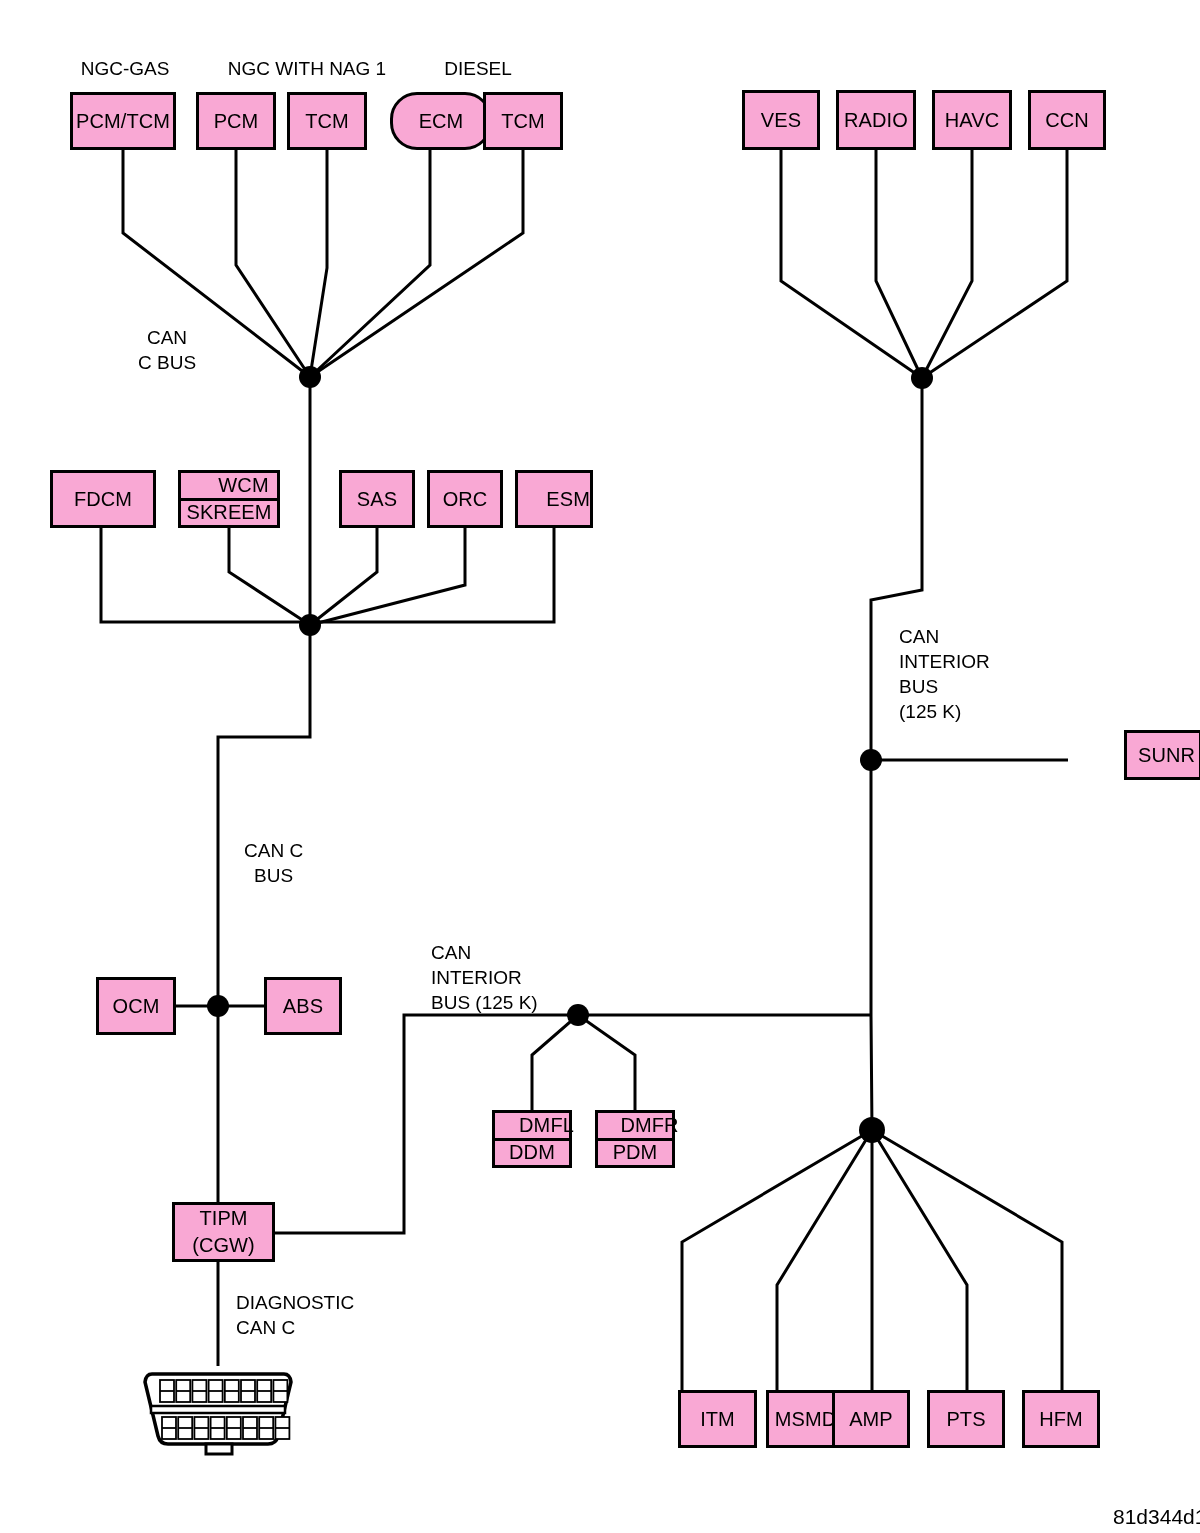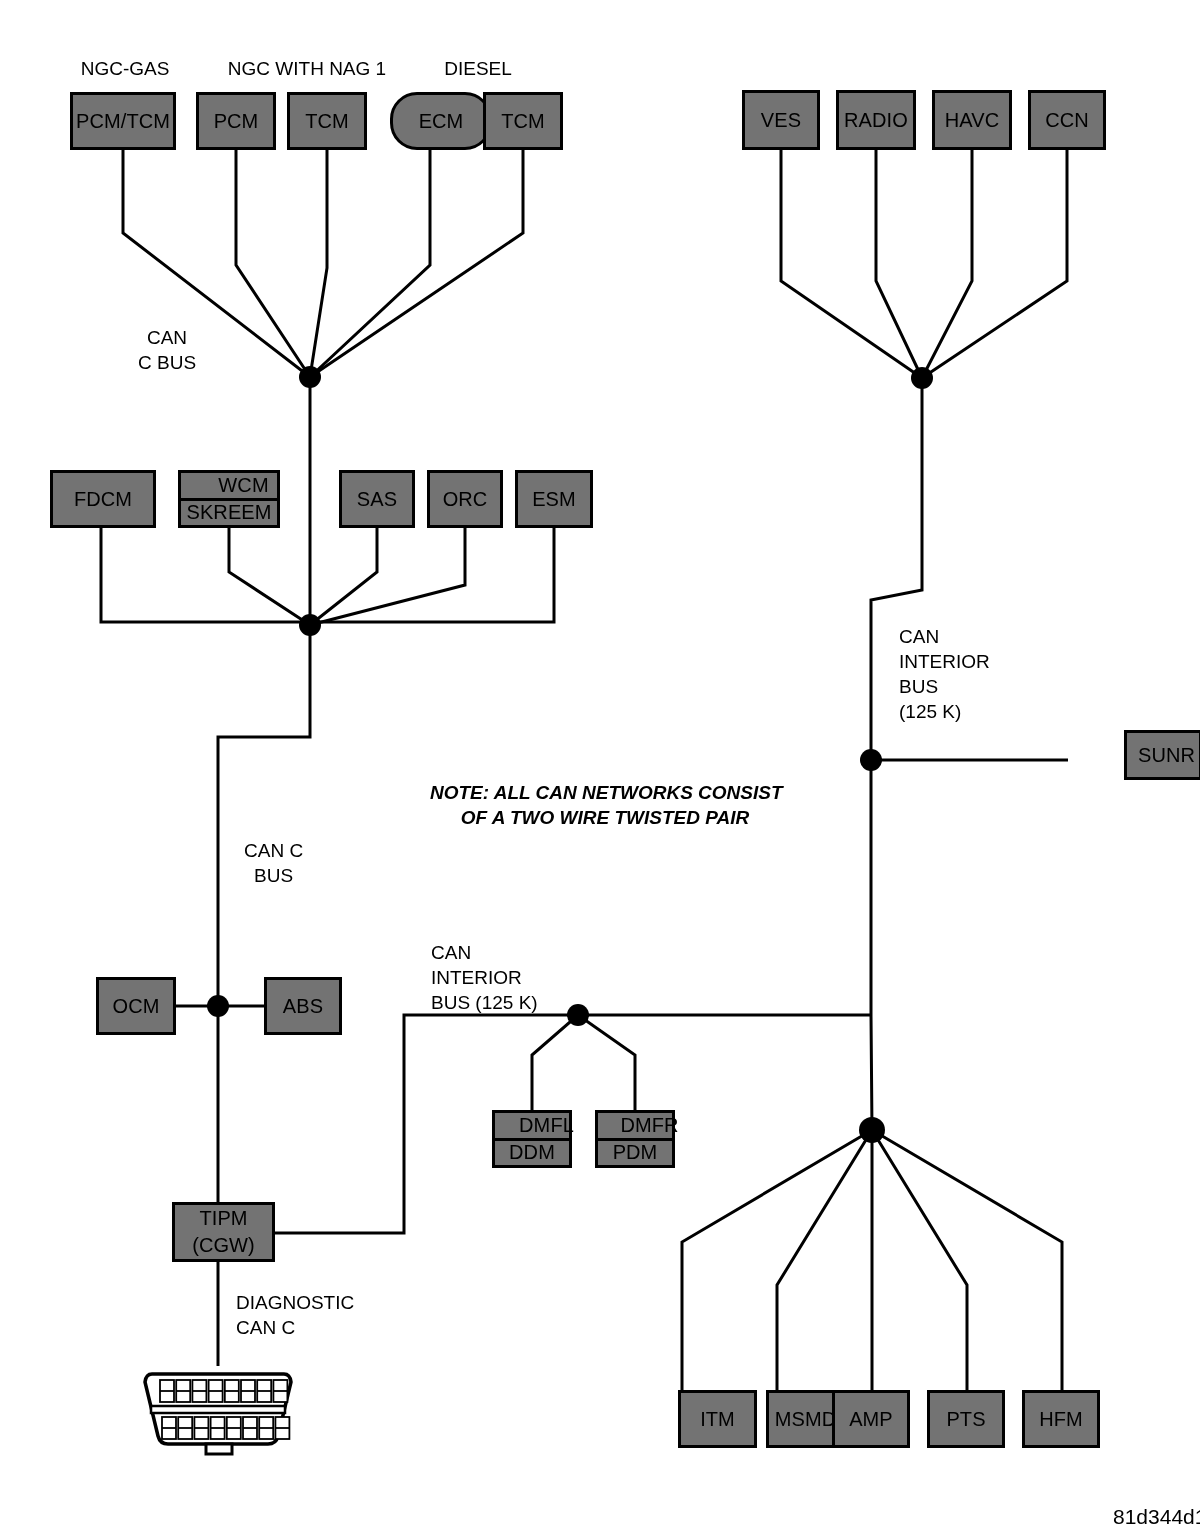--- a/index.html
+++ b/index.html
@@ -24,21 +24,21 @@
     position: absolute;
     left: 0;
     top: 0;
     width: 1200px;
     height: 1533px;
   }
   .module-box {
     position: absolute;
     box-sizing: border-box;
     border: 3px solid #000;
-    background: #737373;
+    background: #f9a8d4;
     display: flex;
     flex-direction: column;
     align-items: stretch;
     justify-content: center;
   }
   .module-box .cell {
     flex: 1 1 auto;
     display: flex;
     align-items: center;
     justify-content: center;
@@ -184,21 +184,21 @@
       <div class="module-box split" style="left: 178px; top: 470px; width: 102px; height: 58px;">
         <div class="cell">WCM</div>
         <div class="cell">SKREEM</div>
       </div>
       <div class="module-box" style="left: 339px; top: 470px; width: 76px; height: 58px;">
         <div class="cell">SAS</div>
       </div>
       <div class="module-box" style="left: 427px; top: 470px; width: 76px; height: 58px;">
         <div class="cell">ORC</div>
       </div>
-      <div class="module-box" style="left: 515px; top: 470px; width: 78px; height: 58px;">
+      <div class="module-box" style="left: 515px; top: 470px; width: 78px; height: 58px; align-items: flex-end;">
         <div class="cell">ESM</div>
       </div>
       <div class="module-box" style="left: 1124px; top: 730px; width: 78px; height: 50px; padding-left: 7px;">
         <div class="cell">SUNR</div>
       </div>
       <div class="module-box" style="left: 96px; top: 977px; width: 80px; height: 58px;">
         <div class="cell">OCM</div>
       </div>
       <div class="module-box" style="left: 264px; top: 977px; width: 78px; height: 58px;">
         <div class="cell">ABS</div>
@@ -247,22 +247,20 @@
 INTERIOR
 BUS
 (125 K)</div>
       <div class="bus-label" style="left: 431px; top: 940px;">CAN
 INTERIOR
 BUS (125 K)</div>
       <div class="bus-label" style="left: 236px; top: 1290px;">DIAGNOSTIC
 CAN C</div>
     </div>
 
-  <div class="note-text" style="left:430px; top:780px; width:350px;">NOTE: ALL CAN NETWORKS CONSIST
-OF A TWO WIRE TWISTED PAIR</div>
 
   <svg id="dlc-connector" width="170" height="100" viewBox="0 0 170 100" style="left:138px; top:1362px;">
     <g stroke="#000" stroke-width="3.5" fill="#fff" stroke-linejoin="round">
       <path d="M14,12 Q8,12 7,20 L20,74 Q22,82 30,82 L130,82 Q138,82 140,74 L153,20 Q152,12 146,12 Z" transform="translate(0,0)"></path>
     </g>
     <g stroke="#000" stroke-width="3" fill="#fff">
       <rect x="68" y="82" width="26" height="10"></rect>
     </g>
 
     <g stroke="#000" stroke-width="2.5" fill="#fff">

